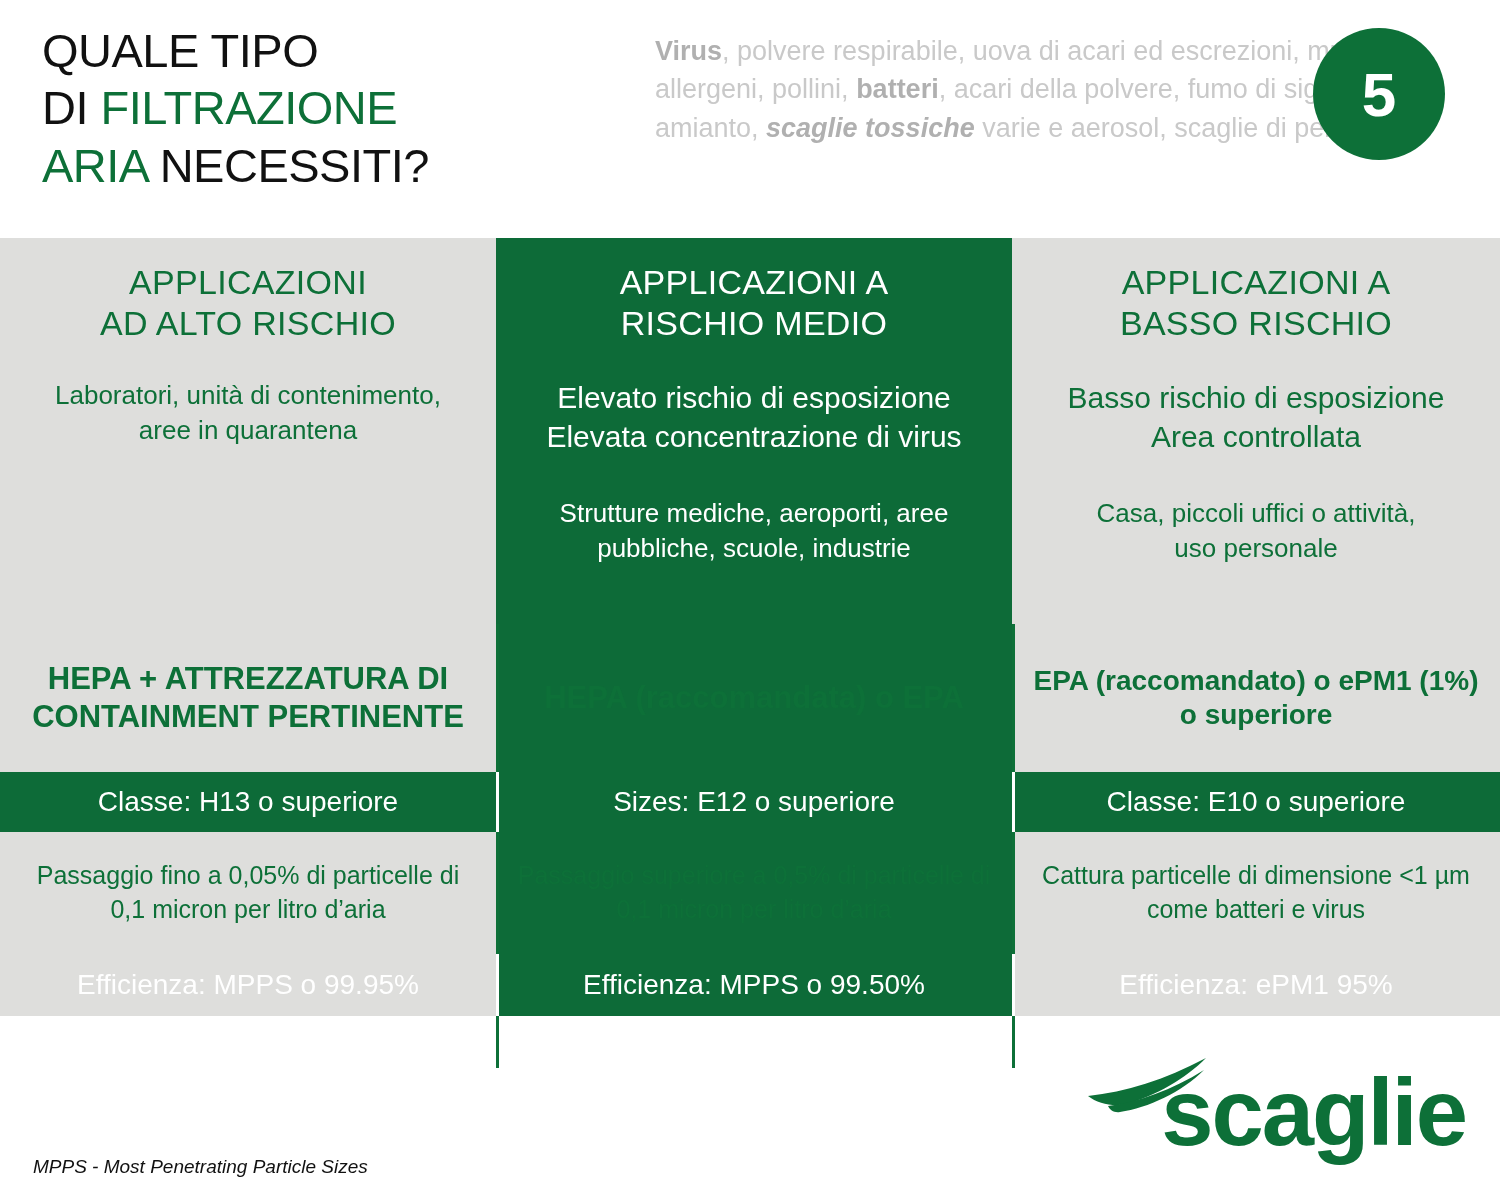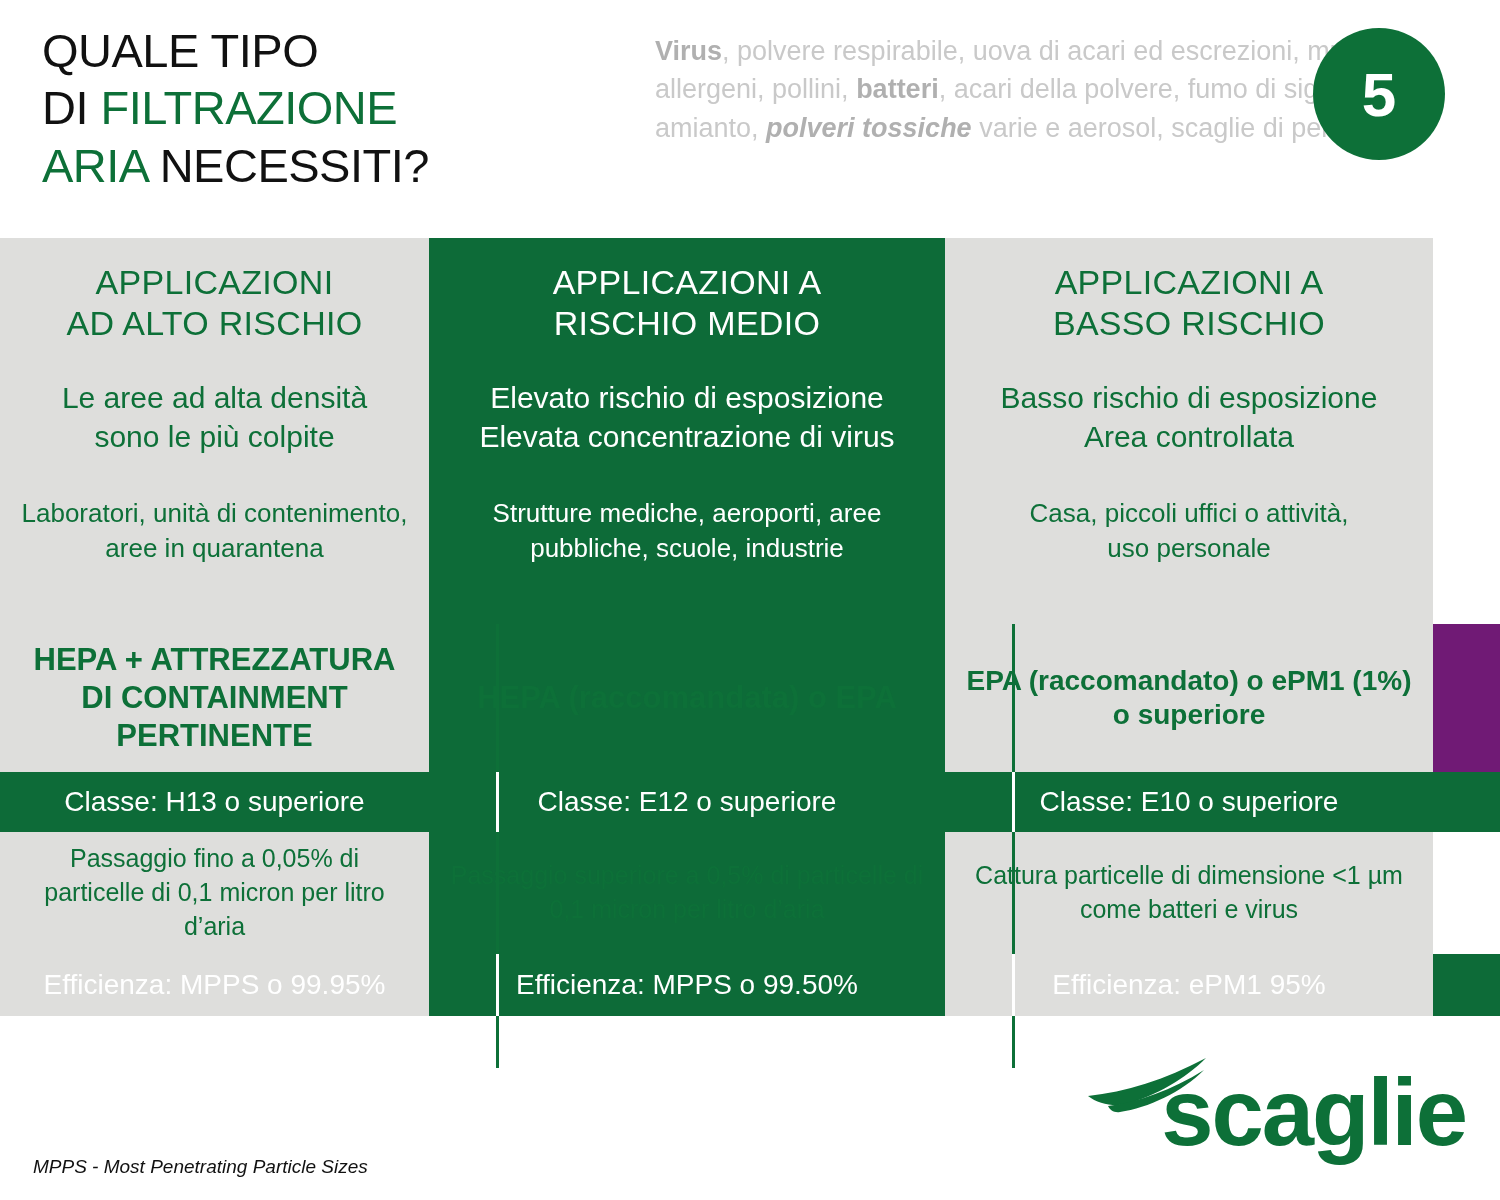--- a/index.html
+++ b/index.html
@@ -68,21 +68,21 @@
 
   
   .riskrow {
     position: absolute;
     top: 238px; left: 0;
     width: 1500px;
     height: 386px;
     display: flex;
   }
   .col { position: relative; }
-  .col-a { width: 429px; background: #dededc; }
+  .col-a { width: 496px; background: #dededc; }
   .col-b { width: 516px; background: #0d6b38; }
   .col-c { width: 488px; background: #dededc; }
 
   .riskrow .col { padding: 24px 18px 0; text-align: center; }
   .risk-head {
     font-size: 34px;
     line-height: 1.2;
     color: #0d7038;
     letter-spacing: 0.3px;
     margin-bottom: 34px;
@@ -257,29 +257,28 @@
 
 <div class="page">
 
   <div class="header">
     <div class="title">
       <span>QUALE TIPO</span><br>
       <span>DI </span><span class="g">FILTRAZIONE</span><br>
       <span class="g">ARIA</span><span> NECESSITI?</span>
     </div>
 
-    <div class="intro"><b>Virus</b>, polvere respirabile, uova di acari ed escrezioni, muffa, allergeni, pollini, <b>batteri</b>, acari della polvere, fumo di sigaretta, amianto, <b><i>polveri tossiche</i></b> varie e aerosol, scaglie di pelle</div>
+    <div class="intro"><b>Virus</b>, polvere respirabile, uova di acari ed escrezioni, muffa, allergeni, pollini, <b>batteri</b>, acari della polvere, fumo di sigaretta, amianto, <b><i>scaglie tossiche</i></b> varie e aerosol, scaglie di pelle</div>
 
     <div class="badge">5</div>
   </div>
 
   <div class="riskrow">
     <div class="col col-a">
       <div class="risk-head">APPLICAZIONI<br>AD ALTO RISCHIO</div>
-      <div class="risk-p1">Le aree ad alta densità<br>sono le più colpite</div>
       <div class="risk-p2">Laboratori, unità di contenimento,<br>aree in quarantena</div>
     </div>
     <div class="col col-b">
       <div class="risk-head">APPLICAZIONI A<br>RISCHIO MEDIO</div>
       <div class="risk-p1">Elevato rischio di esposizione<br>Elevata concentrazione di virus</div>
       <div class="risk-p2">Strutture mediche, aeroporti, aree<br>pubbliche, scuole, industrie</div>
     </div>
     <div class="col col-c">
       <div class="risk-head">APPLICAZIONI A<br>BASSO RISCHIO</div>
       <div class="risk-p1">Basso rischio di esposizione<br>Area controllata</div>
@@ -296,21 +295,21 @@
     </div>
     <div class="col col-c">
       <div class="type-txt small">EPA (raccomandato) o ePM1 (1%) o superiore</div>
     </div>
   </div>
   <div class="vline vline-1" style="top:624px;height:148px;"></div>
   <div class="vline vline-2" style="top:624px;height:148px;"></div>
 
   <div class="classrow">
     <div class="col col-a">Classe: H13 o superiore</div>
-    <div class="col col-b">Classe: E12 o superiore</div>
+    <div class="col col-b">Sizes: E12 o superiore</div>
     <div class="col col-c">Classe: E10 o superiore</div>
     <div class="sep" style="left:496px;"></div>
     <div class="sep" style="left:1012px;"></div>
   </div>
 
   <div class="descrow">
     <div class="col col-a">
       <div class="desc-txt">Passaggio fino a 0,05% di particelle di 0,1 micron per litro d’aria</div>
     </div>
     <div class="col col-b">

